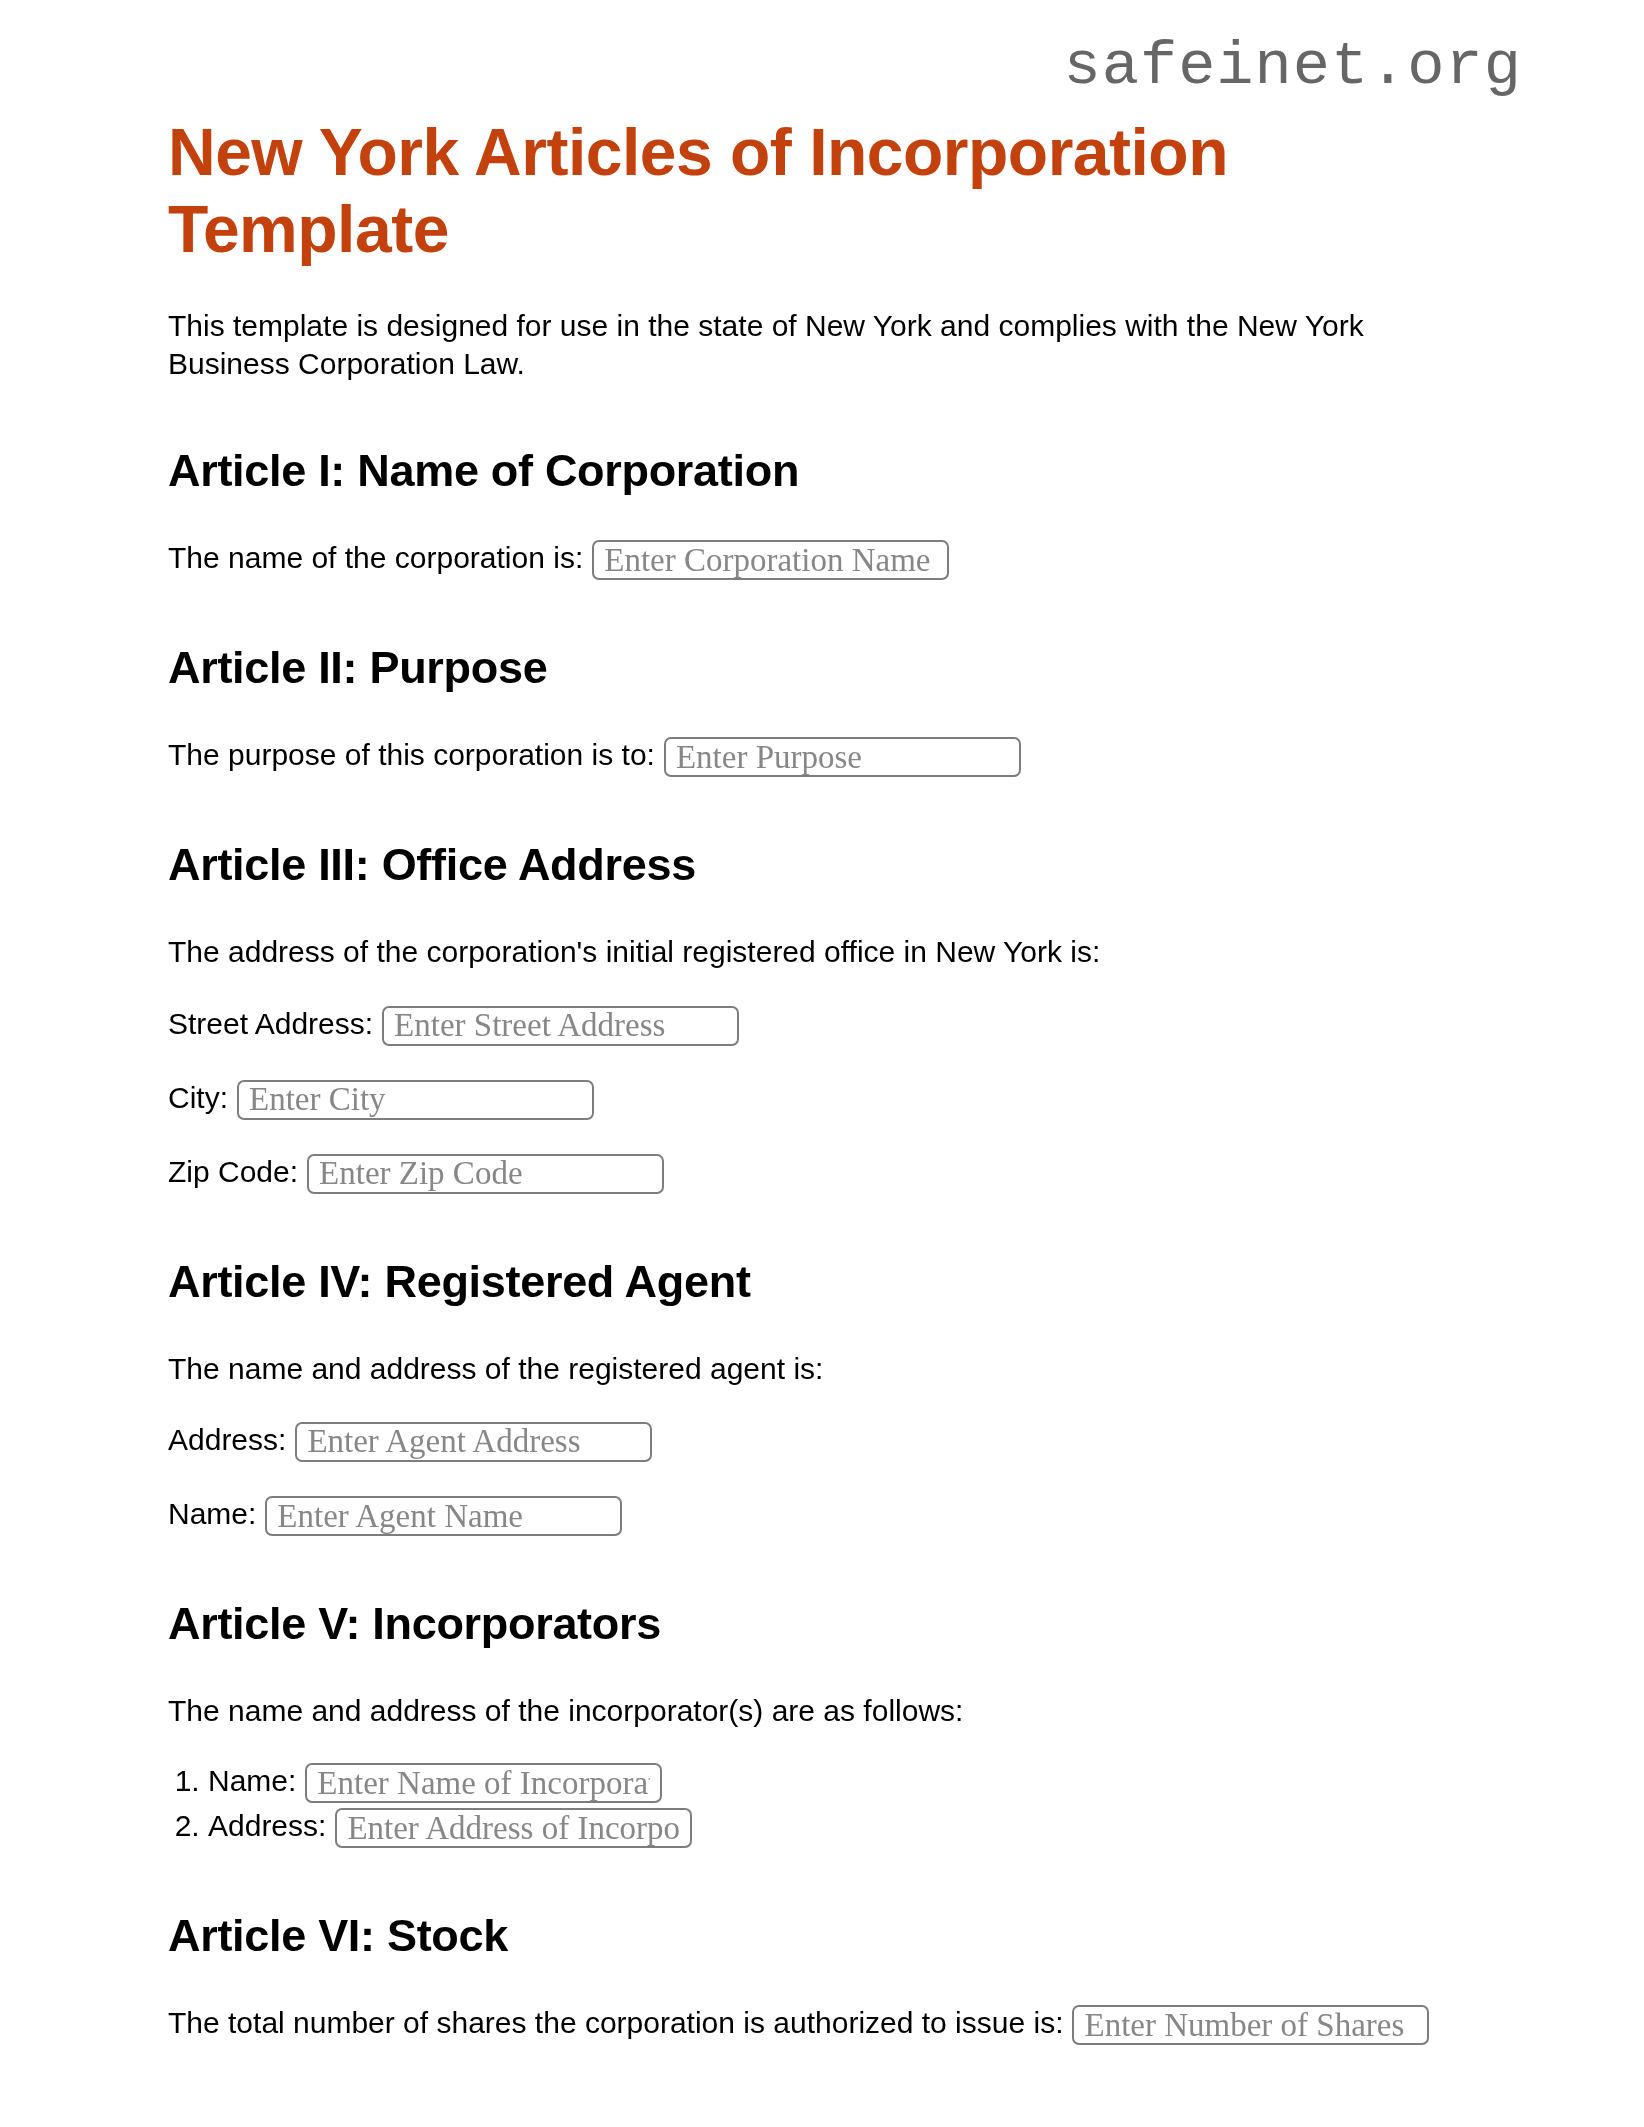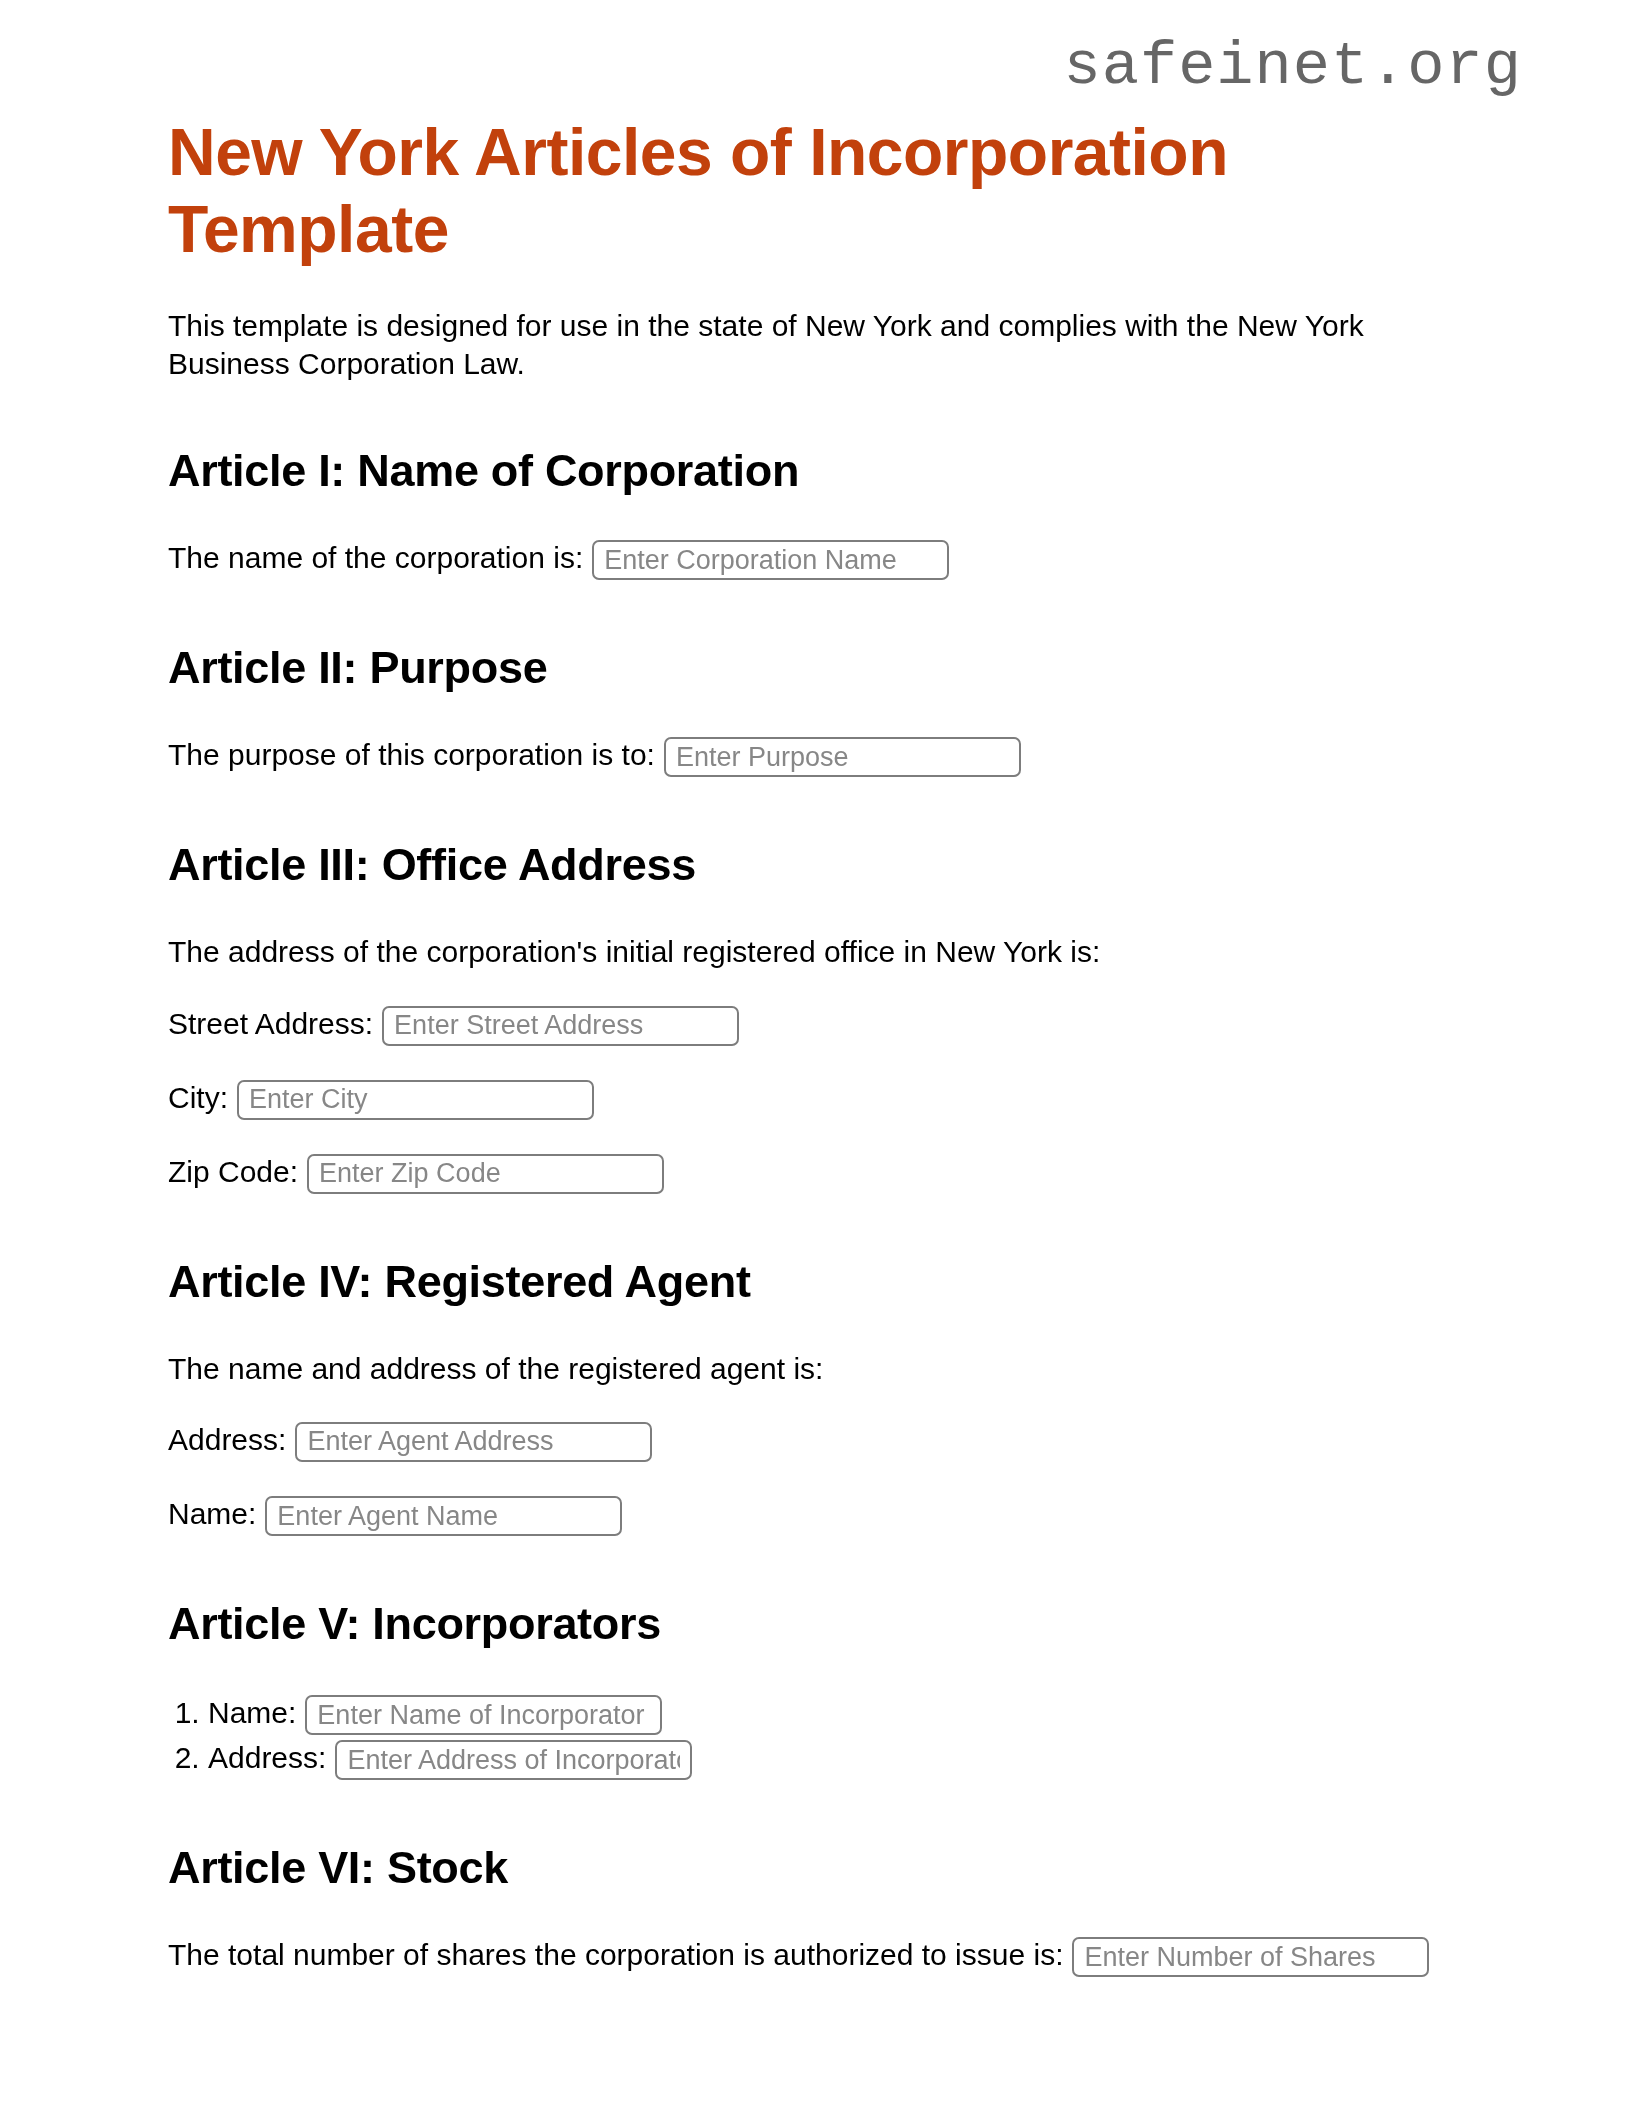--- a/index.html
+++ b/index.html
@@ -53,22 +53,22 @@
   p.field-row { margin: 33px 0; }
   .lbl { margin-right: 9px; text-align: center; }
   input[type="text"] {
     width: 357px;
     height: 40px;
     border: 2px solid #7d7d7d;
     border-radius: 7px;
     padding: 2px 10px;
     background: #ffffff;
     color: #000000;
-    font-family: Liberation Sans, sans-serif;
-    font-size: 27px;
+    font-family: Liberation Serif, serif;
+    font-size: 33px;
     vertical-align: middle;
     outline: none;
   }
   input[type="text"]::placeholder {
     color: #878787;
     opacity: 1;
   }
   ol {
     margin: 30px 0;
     padding-left: 40px;
@@ -114,20 +114,21 @@
   <h2>Article IV: Registered Agent</h2>
   <p>The name and address of the registered agent is:</p>
   <p class="field-row">
     <span class="lbl">Address:</span><input type="text" placeholder="Enter Agent Address" style="">
   </p>
   <p class="field-row">
     <span class="lbl">Name:</span><input type="text" placeholder="Enter Agent Name" style="">
   </p>
 
   <h2>Article V: Incorporators</h2>
+  <p>The name and address of the incorporator(s) are as follows:</p>
   <ol>
     <li>
       <span class="lbl">Name:</span><input type="text" placeholder="Enter Name of Incorporator" style="">
     </li>
     <li>
       <span class="lbl">Address:</span><input type="text" placeholder="Enter Address of Incorporator" style="">
     </li>
   </ol>
 
   <h2>Article VI: Stock</h2>

